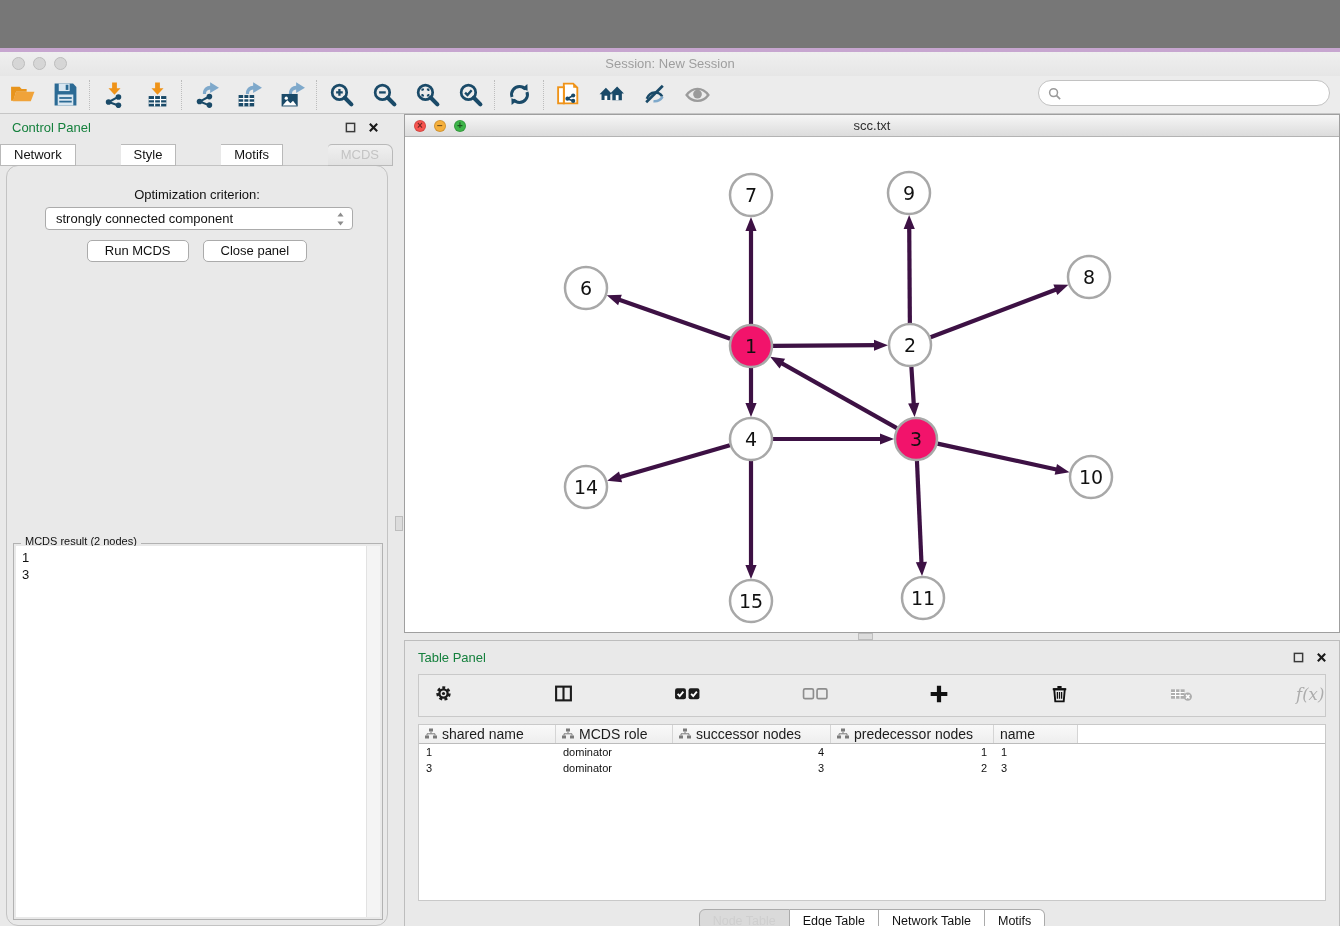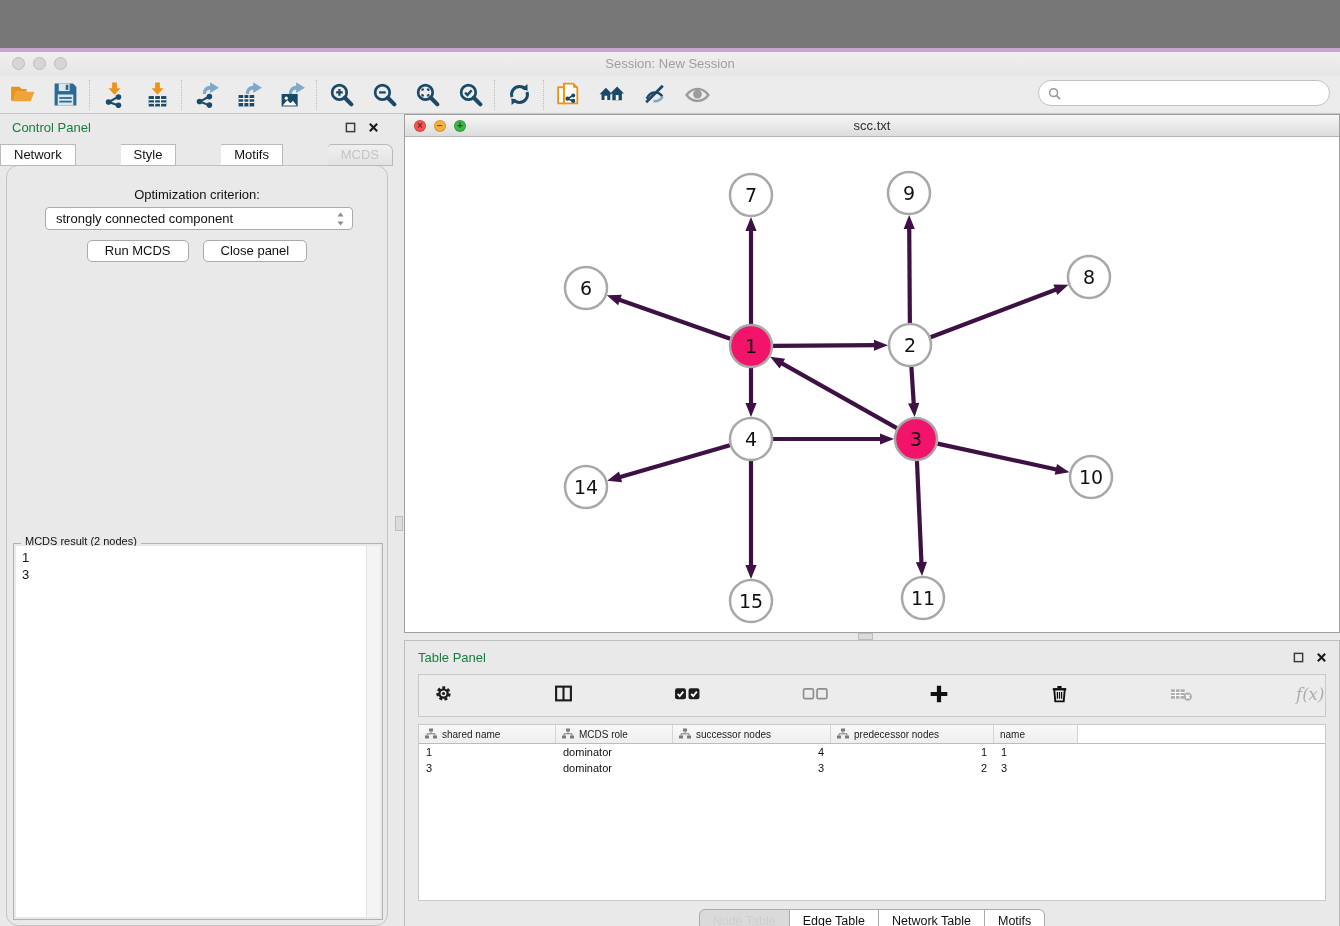--- a/index.html
+++ b/index.html
@@ -52,21 +52,21 @@
   .net-title{position:absolute;left:0;right:0;text-align:center;font-size:13px;color:#2e2e2e;}
   .net-canvas{position:absolute;left:0;top:22px;right:0;bottom:0;background:#fff;}
   .net-canvas svg{position:absolute;left:0;top:0;}
   
   .table-panel{position:absolute;left:404px;top:592px;right:0;height:298px;background:#e9e9e9;border:1px solid #bdbdbd;box-sizing:border-box;}
   .tp-toolbar{position:absolute;left:13px;right:13px;top:33px;height:43px;background:#ececec;border:1px solid #c9c9c9;
               display:flex;align-items:center;gap:17px;padding-left:15px;box-sizing:border-box;justify-content:space-between;}
   .tp-icon{display:flex;align-items:center;justify-content:center;}
   .tp-table{position:absolute;left:13px;right:13px;top:83px;bottom:36px;background:#fff;border:1px solid #c9c9c9;box-sizing:border-box;overflow:hidden;}
   .tp-header{display:flex;height:18px;border-bottom:1px solid #bcbcbc;}
-  .th{display:flex;align-items:center;gap:5px;padding:0 6px;font-size:10px;color:#1c1c1c;border-right:1px solid #d5d5d5;
+  .th{display:flex;align-items:center;gap:5px;padding:0 6px;font-size:14px;color:#1c1c1c;border-right:1px solid #d5d5d5;
       box-sizing:border-box;background:linear-gradient(#f9f9f9,#eeeeee);}
   .tp-row{display:flex;height:16px;font-size:11px;align-items:center;color:#111;}
   .td{padding:0 7px;box-sizing:border-box;white-space:nowrap;overflow:hidden;}
   .tp-tabs{position:absolute;left:0;right:0;bottom:6px;display:flex;justify-content:center;align-items:flex-end;}
   .seg{height:22px;line-height:22px;padding:0 13px;font-size:12.5px;background:#fff;border:1px solid #ababab;border-left:none;color:#111;box-sizing:border-box;}
   .seg:first-child{border-left:1px solid #ababab;border-radius:6px 0 0 6px;}
   .seg:last-child{border-radius:0 6px 6px 0;}
   .seg.active{background:#dadada;color:#cfcfcf;}
   
   .statusbar{position:absolute;left:13px;bottom:0;width:100%;height:36px;background:#ececec;border-top:1px solid #c6c6c6;}

